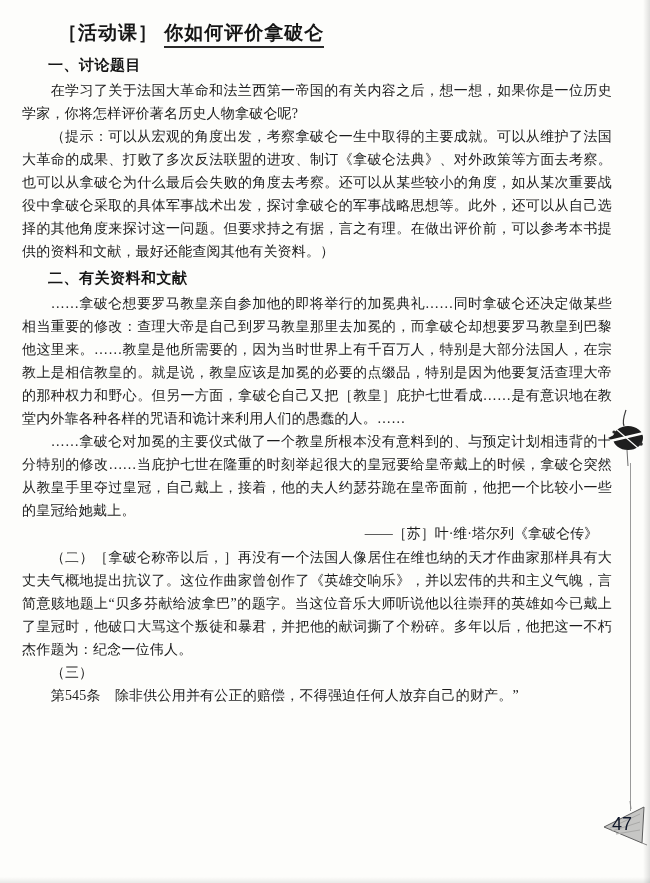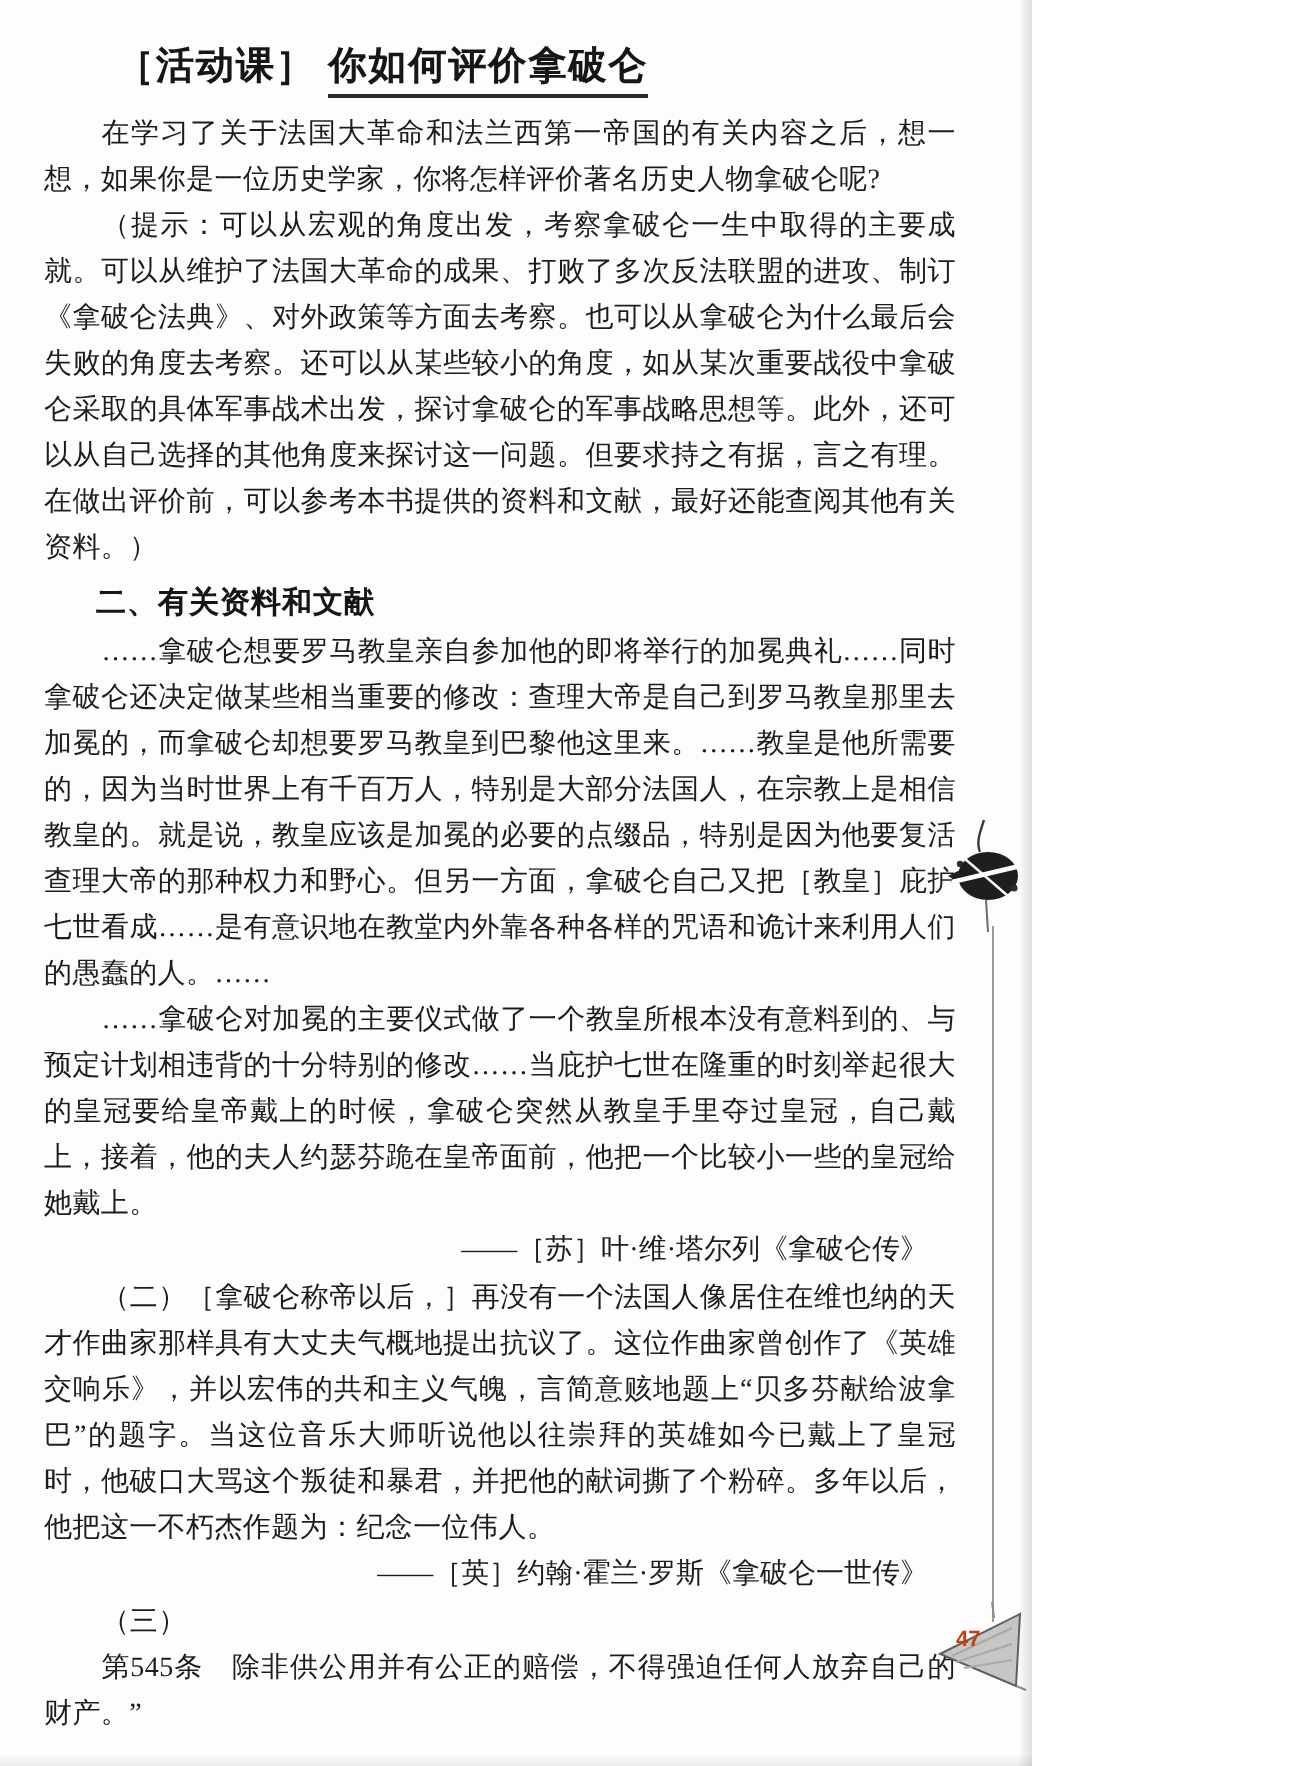--- a/index.html
+++ b/index.html
@@ -2,21 +2,21 @@
 <html><head>
 <meta charset="utf-8">
 <style>
   html, body {
     margin: 0;
     padding: 0;
     background: #ffffff;
   }
   .page {
     position: relative;
-    width: 516px;
+    width: 650px;
     height: 883px;
     box-sizing: border-box;
     background: #fdfdfb;
     overflow: hidden;
     padding: 16px 38px 18px 22px;
     font-family: "Liberation Serif", "DejaVu Serif", serif;
     color: #1c1c1c;
   }
   
   .page::after {
@@ -101,43 +101,43 @@
     right: 0;
     bottom: 36px;
     width: 50px;
     height: 46px;
   }
   .pagenum-marker .num {
     position: absolute;
     left: 12px;
     top: 13px;
     font-family: "Liberation Sans", "DejaVu Sans", sans-serif;
-    font-weight: 700;
-    font-size: 11px;
-    color: #c2410c;
+    font-weight: 400;
+    font-size: 18px;
+    color: #0f172a;
   }
 </style>
 </head>
 <body>
 
 <div class="page">
 
   <h1 class="page-title"><span>［活动课］</span> <span class="title-underline">你如何评价拿破仑</span></h1>
 
+  <h2 class="sec-heading">一、讨论题目</h2>
   <p class="body-p">在学习了关于法国大革命和法兰西第一帝国的有关内容之后，想一想，如果你是一位历史学家，你将怎样评价著名历史人物拿破仑呢?</p>
   <p class="body-p">（提示：可以从宏观的角度出发，考察拿破仑一生中取得的主要成就。可以从维护了法国大革命的成果、打败了多次反法联盟的进攻、制订《拿破仑法典》、对外政策等方面去考察。也可以从拿破仑为什么最后会失败的角度去考察。还可以从某些较小的角度，如从某次重要战役中拿破仑采取的具体军事战术出发，探讨拿破仑的军事战略思想等。此外，还可以从自己选择的其他角度来探讨这一问题。但要求持之有据，言之有理。在做出评价前，可以参考本书提供的资料和文献，最好还能查阅其他有关资料。）</p>
 
   <h2 class="sec-heading">二、有关资料和文献</h2>
 
   <p class="body-p">……拿破仑想要罗马教皇亲自参加他的即将举行的加冕典礼……同时拿破仑还决定做某些相当重要的修改：查理大帝是自己到罗马教皇那里去加冕的，而拿破仑却想要罗马教皇到巴黎他这里来。……教皇是他所需要的，因为当时世界上有千百万人，特别是大部分法国人，在宗教上是相信教皇的。就是说，教皇应该是加冕的必要的点缀品，特别是因为他要复活查理大帝的那种权力和野心。但另一方面，拿破仑自己又把［教皇］庇护七世看成……是有意识地在教堂内外靠各种各样的咒语和诡计来利用人们的愚蠢的人。……</p>
   <p class="body-p">……拿破仑对加冕的主要仪式做了一个教皇所根本没有意料到的、与预定计划相违背的十分特别的修改……当庇护七世在隆重的时刻举起很大的皇冠要给皇帝戴上的时候，拿破仑突然从教皇手里夺过皇冠，自己戴上，接着，他的夫人约瑟芬跪在皇帝面前，他把一个比较小一些的皇冠给她戴上。</p>
   <p class="attrib-p">——［苏］叶·维·塔尔列《拿破仑传》</p>
 
   <p class="body-p">（二）［拿破仑称帝以后，］再没有一个法国人像居住在维也纳的天才作曲家那样具有大丈夫气概地提出抗议了。这位作曲家曾创作了《英雄交响乐》，并以宏伟的共和主义气魄，言简意赅地题上“贝多芬献给波拿巴”的题字。当这位音乐大师听说他以往崇拜的英雄如今已戴上了皇冠时，他破口大骂这个叛徒和暴君，并把他的献词撕了个粉碎。多年以后，他把这一不朽杰作题为：纪念一位伟人。</p>
-  <p class="attrib-p">——［英］约翰·霍兰·罗斯《拿破仑一世传》</p>
 
   <p class="body-p">（三）</p>
   <p class="body-p">第545条　除非供公用并有公正的赔偿，不得强迫任何人放弃自己的财产。”</p>
 
   <svg class="leaf-ornament" viewBox="0 0 44 60" xmlns="http://www.w3.org/2000/svg">
     <path d="M22 2 C20 8 18 13 20 18" stroke="#3a3a3a" stroke-width="1.2" fill="none"></path>
     <ellipse cx="24" cy="30" rx="15" ry="12" fill="#1e1e1e"></ellipse>
     <path d="M4 30 L16 24 L13 35 Z" fill="#1e1e1e"></path>
     <path d="M6 33 L40 25" stroke="#fdfdfb" stroke-width="2.4" fill="none"></path>
     <path d="M12 21 L34 40" stroke="#fdfdfb" stroke-width="1.2" fill="none"></path>

